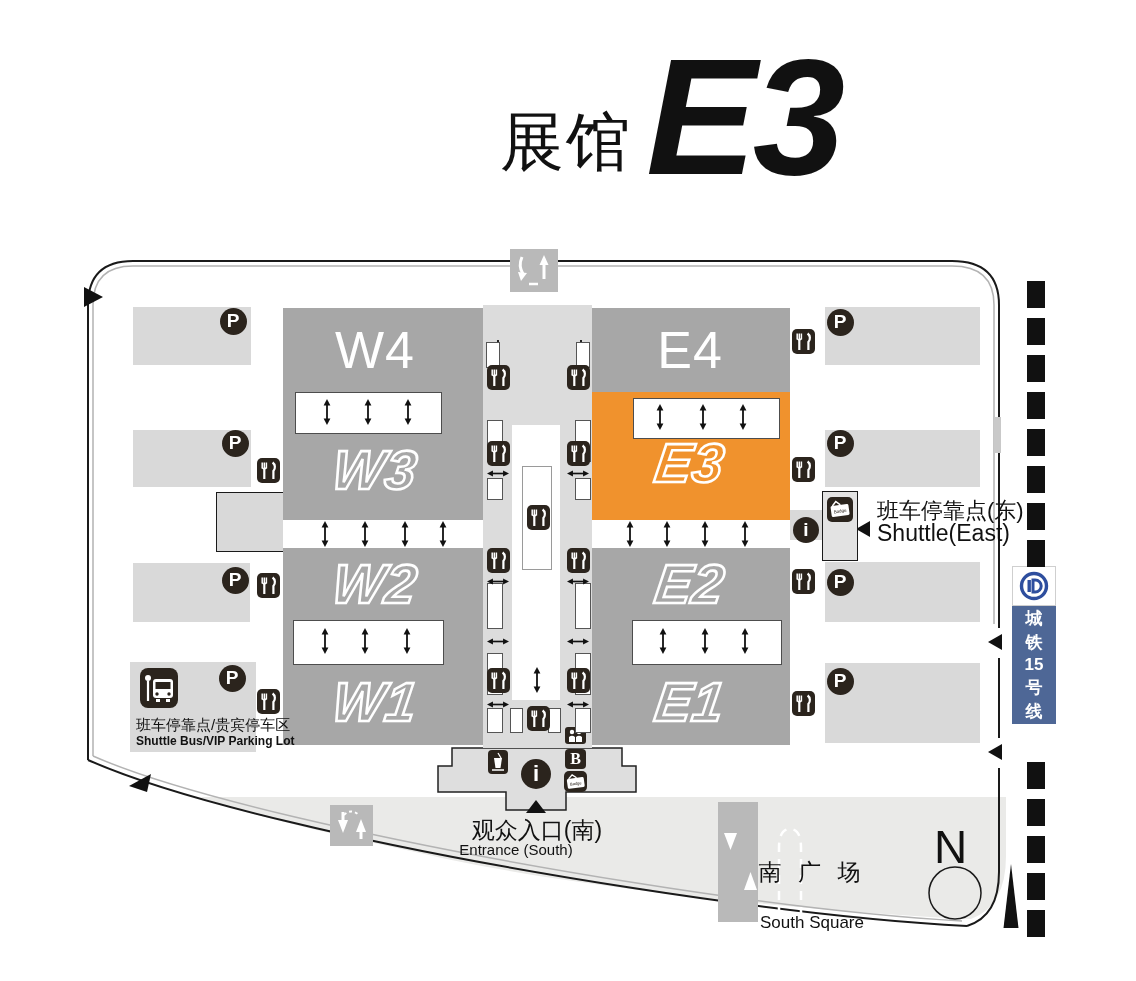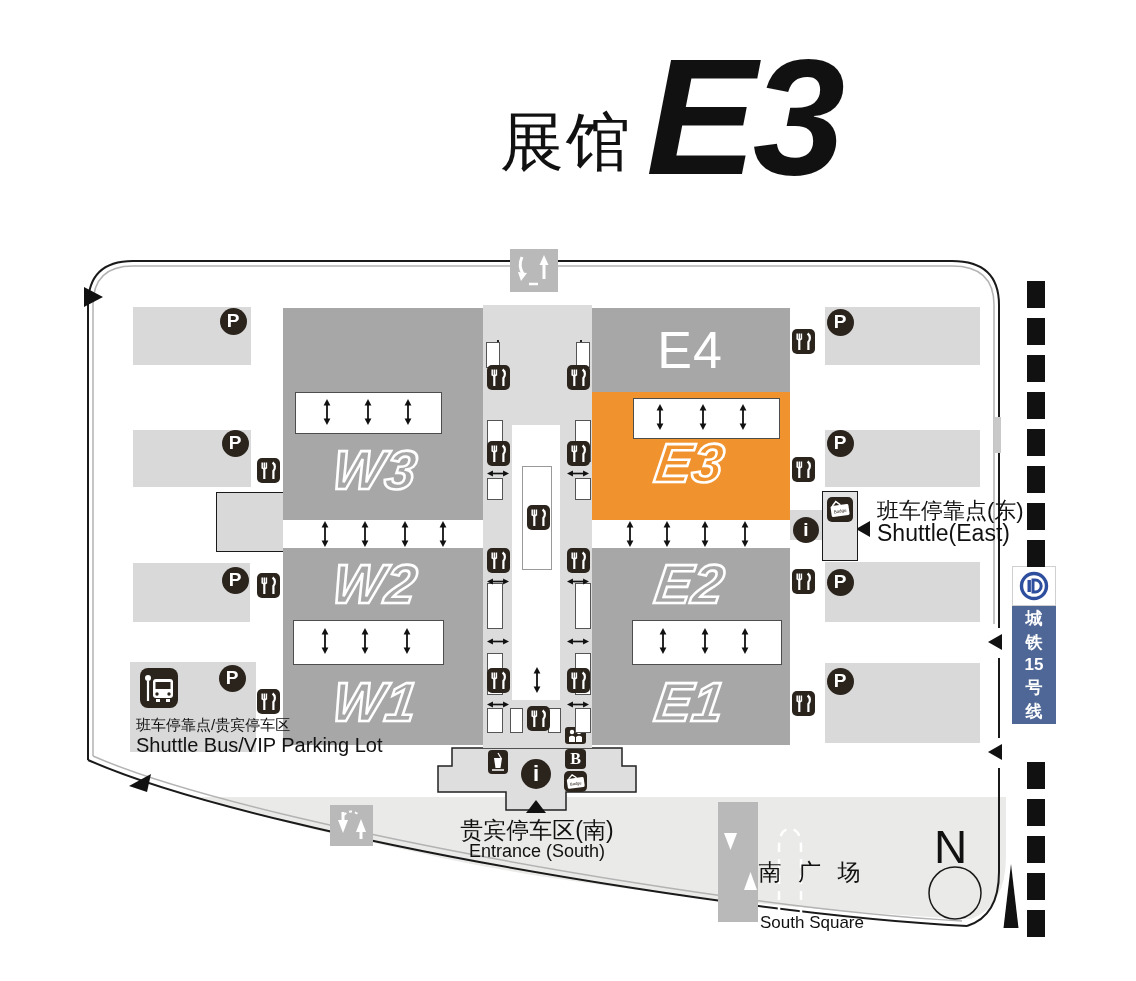--- a/index.html
+++ b/index.html
@@ -108,20 +108,21 @@
   <div class="band" style="left:283px;top:520px;width:200px;height:28px;"></div>
   <div class="corr" style="left:293px;top:620px;width:149px;height:43px;"></div>
   <div class="corr" style="left:633px;top:398px;width:145px;height:39px;"></div>
   <div class="band" style="left:592px;top:520px;width:198px;height:28px;"></div>
   <div class="corr" style="left:632px;top:620px;width:148px;height:43px;"></div>
 
   <div class="abs" style="left:216px;top:492px;width:67px;height:60px;background:#d9d9d9;border:1.5px solid #1a1a1a;border-right:none;box-sizing:border-box;"></div>
   <div class="abs" style="left:790px;top:510px;width:33px;height:30px;background:#d9d9d9;"></div>
   <div class="abs" style="left:822px;top:491px;width:36px;height:70px;background:#e3e3e3;border:1.5px solid #1a1a1a;box-sizing:border-box;"></div>
 
+  <div class="hall-label" style="left:375px;top:350px;">W4</div>
   <div class="hall-label outline" style="left:375px;top:470px;">W3</div>
   <div class="hall-label outline" style="left:375px;top:584px;">W2</div>
   <div class="hall-label outline" style="left:375px;top:702px;">W1</div>
   <div class="hall-label" style="left:690px;top:350px;">E4</div>
   <div class="hall-label outline" style="left:690px;top:463px;">E3</div>
   <div class="hall-label outline" style="left:690px;top:584px;">E2</div>
   <div class="hall-label outline" style="left:690px;top:702px;">E1</div>
 
   <div class="roadbox" style="left:510px;top:249px;width:48px;height:43px;">
     <svg width="48" height="43">
@@ -192,24 +193,24 @@
       <g transform="rotate(-8 11 10)">
         <rect x="3" y="7" width="17" height="10" rx="1.5" fill="#fff"></rect>
         <path d="M5,7 L9,3.5 L13,7" stroke="#fff" stroke-width="1.4" fill="none"></path>
         <text x="11.5" y="14" font-size="4" text-anchor="middle" fill="#2b241d" font-family="Liberation Sans,sans-serif">Badge</text>
       </g>
     </svg>
   </div>
 
   <div class="txt" style="left:877px;top:496px;font-size:22px;">班车停靠点(东)</div>
   <div class="txt" style="left:877px;top:520px;font-size:23px;">Shuttle(East)</div>
-  <div class="txt ctr" style="left:537px;top:815px;font-size:23px;">贵宾停车区(南)</div>
-  <div class="txt ctr" style="left:537px;top:841px;font-size:18px;">Entrance (South)</div>
+  <div class="txt ctr" style="left:537px;top:815px;font-size:23px;">观众入口(南)</div>
+  <div class="txt ctr" style="left:516px;top:841px;font-size:15px;">Entrance (South)</div>
   <div class="txt" style="left:136px;top:716px;font-size:15px;">班车停靠点/贵宾停车区</div>
-  <div class="txt" style="left:136px;top:734px;font-size:20px;">Shuttle Bus/VIP Parking Lot</div>
+  <div class="txt" style="left:136px;top:734px;font-size:12px;font-weight:bold;">Shuttle Bus/VIP Parking Lot</div>
   <div class="txt ctr" style="left:812px;top:857px;font-size:23px;letter-spacing:5px;">南 广 场</div>
   <div class="txt ctr" style="left:812px;top:877px;font-size:17px;margin-top:36px;">South Square</div>
   <div class="txt" style="left:934px;top:824px;font-size:46px;line-height:1;">N</div>
 
   <div class="abs" style="left:0;top:0;width:0;height:0;"></div>
   <div class="abs" style="left:1012px;top:566px;width:44px;height:40px;background:#fff;border:1px solid #cfcfcf;box-sizing:border-box;display:flex;align-items:center;justify-content:center;">
     <svg width="32" height="32" viewBox="0 0 32 32">
       <circle cx="16" cy="16" r="12.5" fill="none" stroke="#2e4e9e" stroke-width="3.4"></circle>
       <rect x="9.5" y="10" width="3.4" height="12" fill="#2e4e9e"></rect>
       <path d="M15,10 h2.2 a6,6 0 0 1 0,12 H15 Z" fill="none" stroke="#2e4e9e" stroke-width="3"></path>

